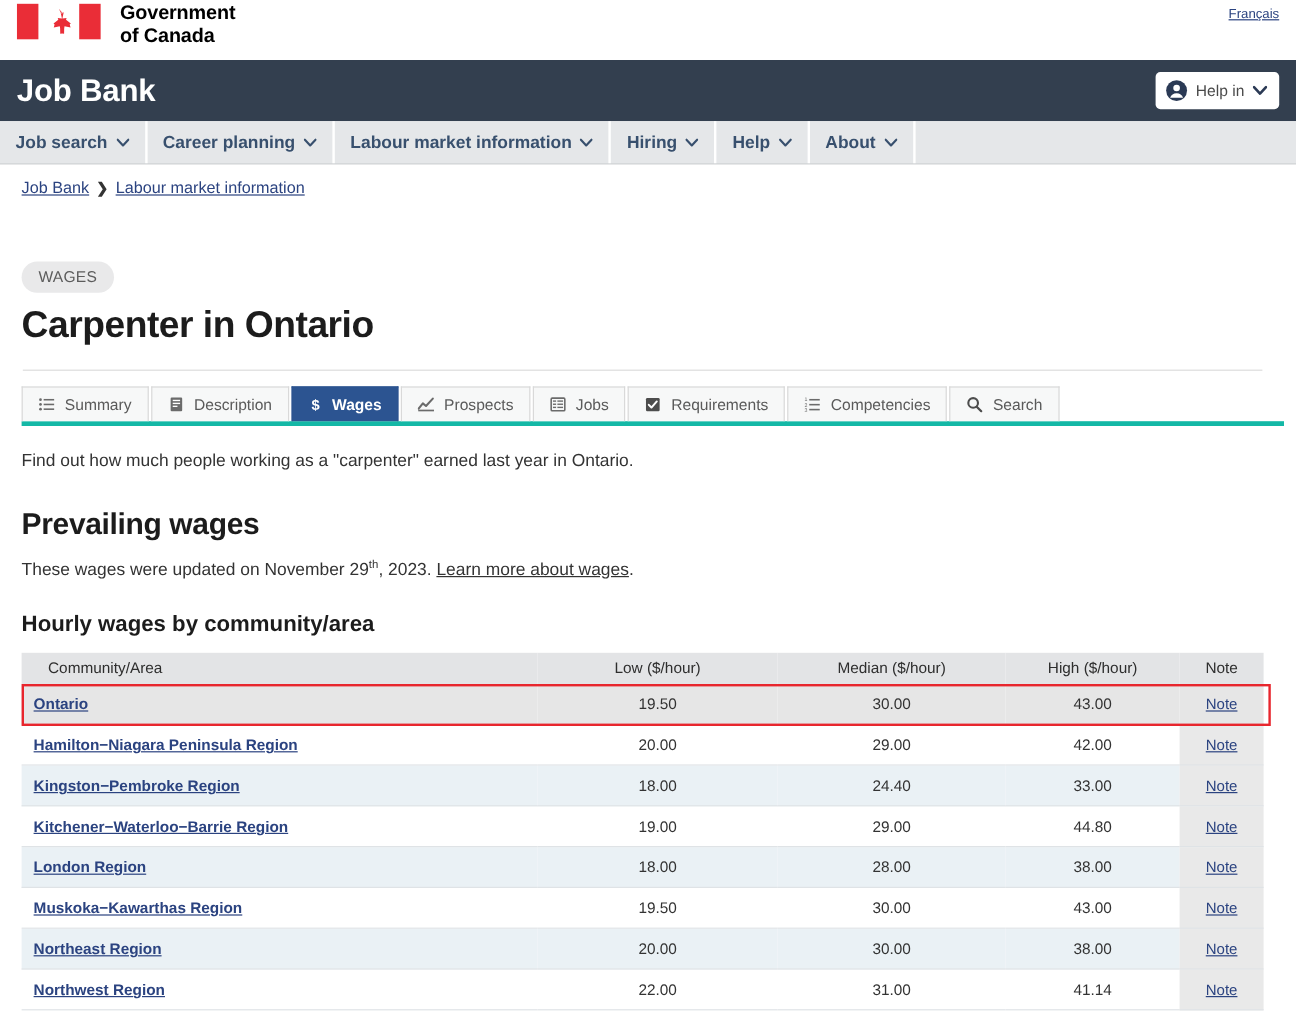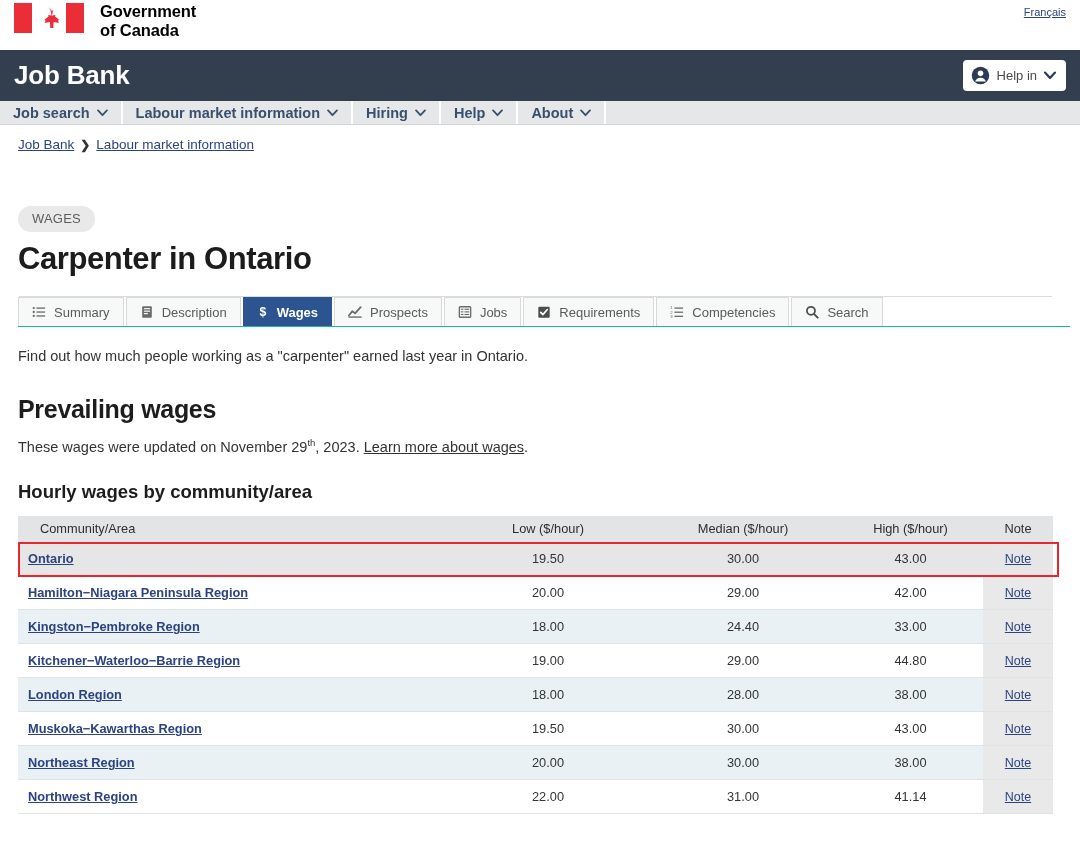--- a/index.html
+++ b/index.html
@@ -75,21 +75,21 @@
     gap: 7px;
     cursor: pointer;
     font-family: inherit;
   }
   .avatar-ic { width: 19px; height: 19px; display:block; }
   .signin-label { font-size: 13px; color: #4a4a4a; }
   .chev { width: 12px; height: 9px; display:block; }
 
   
   .main-nav {
-    height: 24px;
+    height: 36px;
     background: #e5e7e9;
     display: flex;
     align-items: stretch;
     border-bottom: 1px solid #d2d4d6;
   }
   .nav-item {
     display: flex;
     align-items: center;
     gap: 7px;
     padding: 0 13px;
@@ -143,22 +143,23 @@
   .title-rule {
     margin-top: 19px;
     border-top: 1px solid #dcdcdc;
     margin-left: 1px;
     margin-right: 10px;
   }
 
   
   .tabs {
     display: flex;
+    margin-top: 13px;
     margin-left: 18px;
-    border-bottom: 1px solid #14b8a6;
+    border-bottom: 4px solid #14b8a6;
     margin-right: 10px;
   }
   .tab {
     display: flex;
     align-items: center;
     gap: 8px;
     height: 29px;
     padding: 0 13px;
     background: #f7f8f8;
     border: 1px solid #d9d9d9;
@@ -312,20 +313,26 @@
     <span class="signin-label">Help in</span>
     <svg class="chev" viewBox="0 0 12 9">
       <path d="M1 1.6 L6 7 L11 1.6" stroke="#2b3a55" stroke-width="2.2" fill="none" stroke-linecap="round" stroke-linejoin="round"></path>
     </svg>
   </button>
 </div>
 
 <nav class="main-nav">
   <div class="nav-item">
     <span>Job search</span>
+    <svg class="nav-chev" viewBox="0 0 12 9">
+        <path d="M1 1.6 L6 7 L11 1.6" stroke="#38506e" stroke-width="2" fill="none" stroke-linecap="round" stroke-linejoin="round"></path>
+      </svg>
+  </div>
+  <div class="nav-item">
+    <span>Career planning</span>
     <svg class="nav-chev" viewBox="0 0 12 9">
         <path d="M1 1.6 L6 7 L11 1.6" stroke="#38506e" stroke-width="2" fill="none" stroke-linecap="round" stroke-linejoin="round"></path>
       </svg>
   </div>
   <div class="nav-item">
     <span>Labour market information</span>
     <svg class="nav-chev" viewBox="0 0 12 9">
         <path d="M1 1.6 L6 7 L11 1.6" stroke="#38506e" stroke-width="2" fill="none" stroke-linecap="round" stroke-linejoin="round"></path>
       </svg>
   </div>

